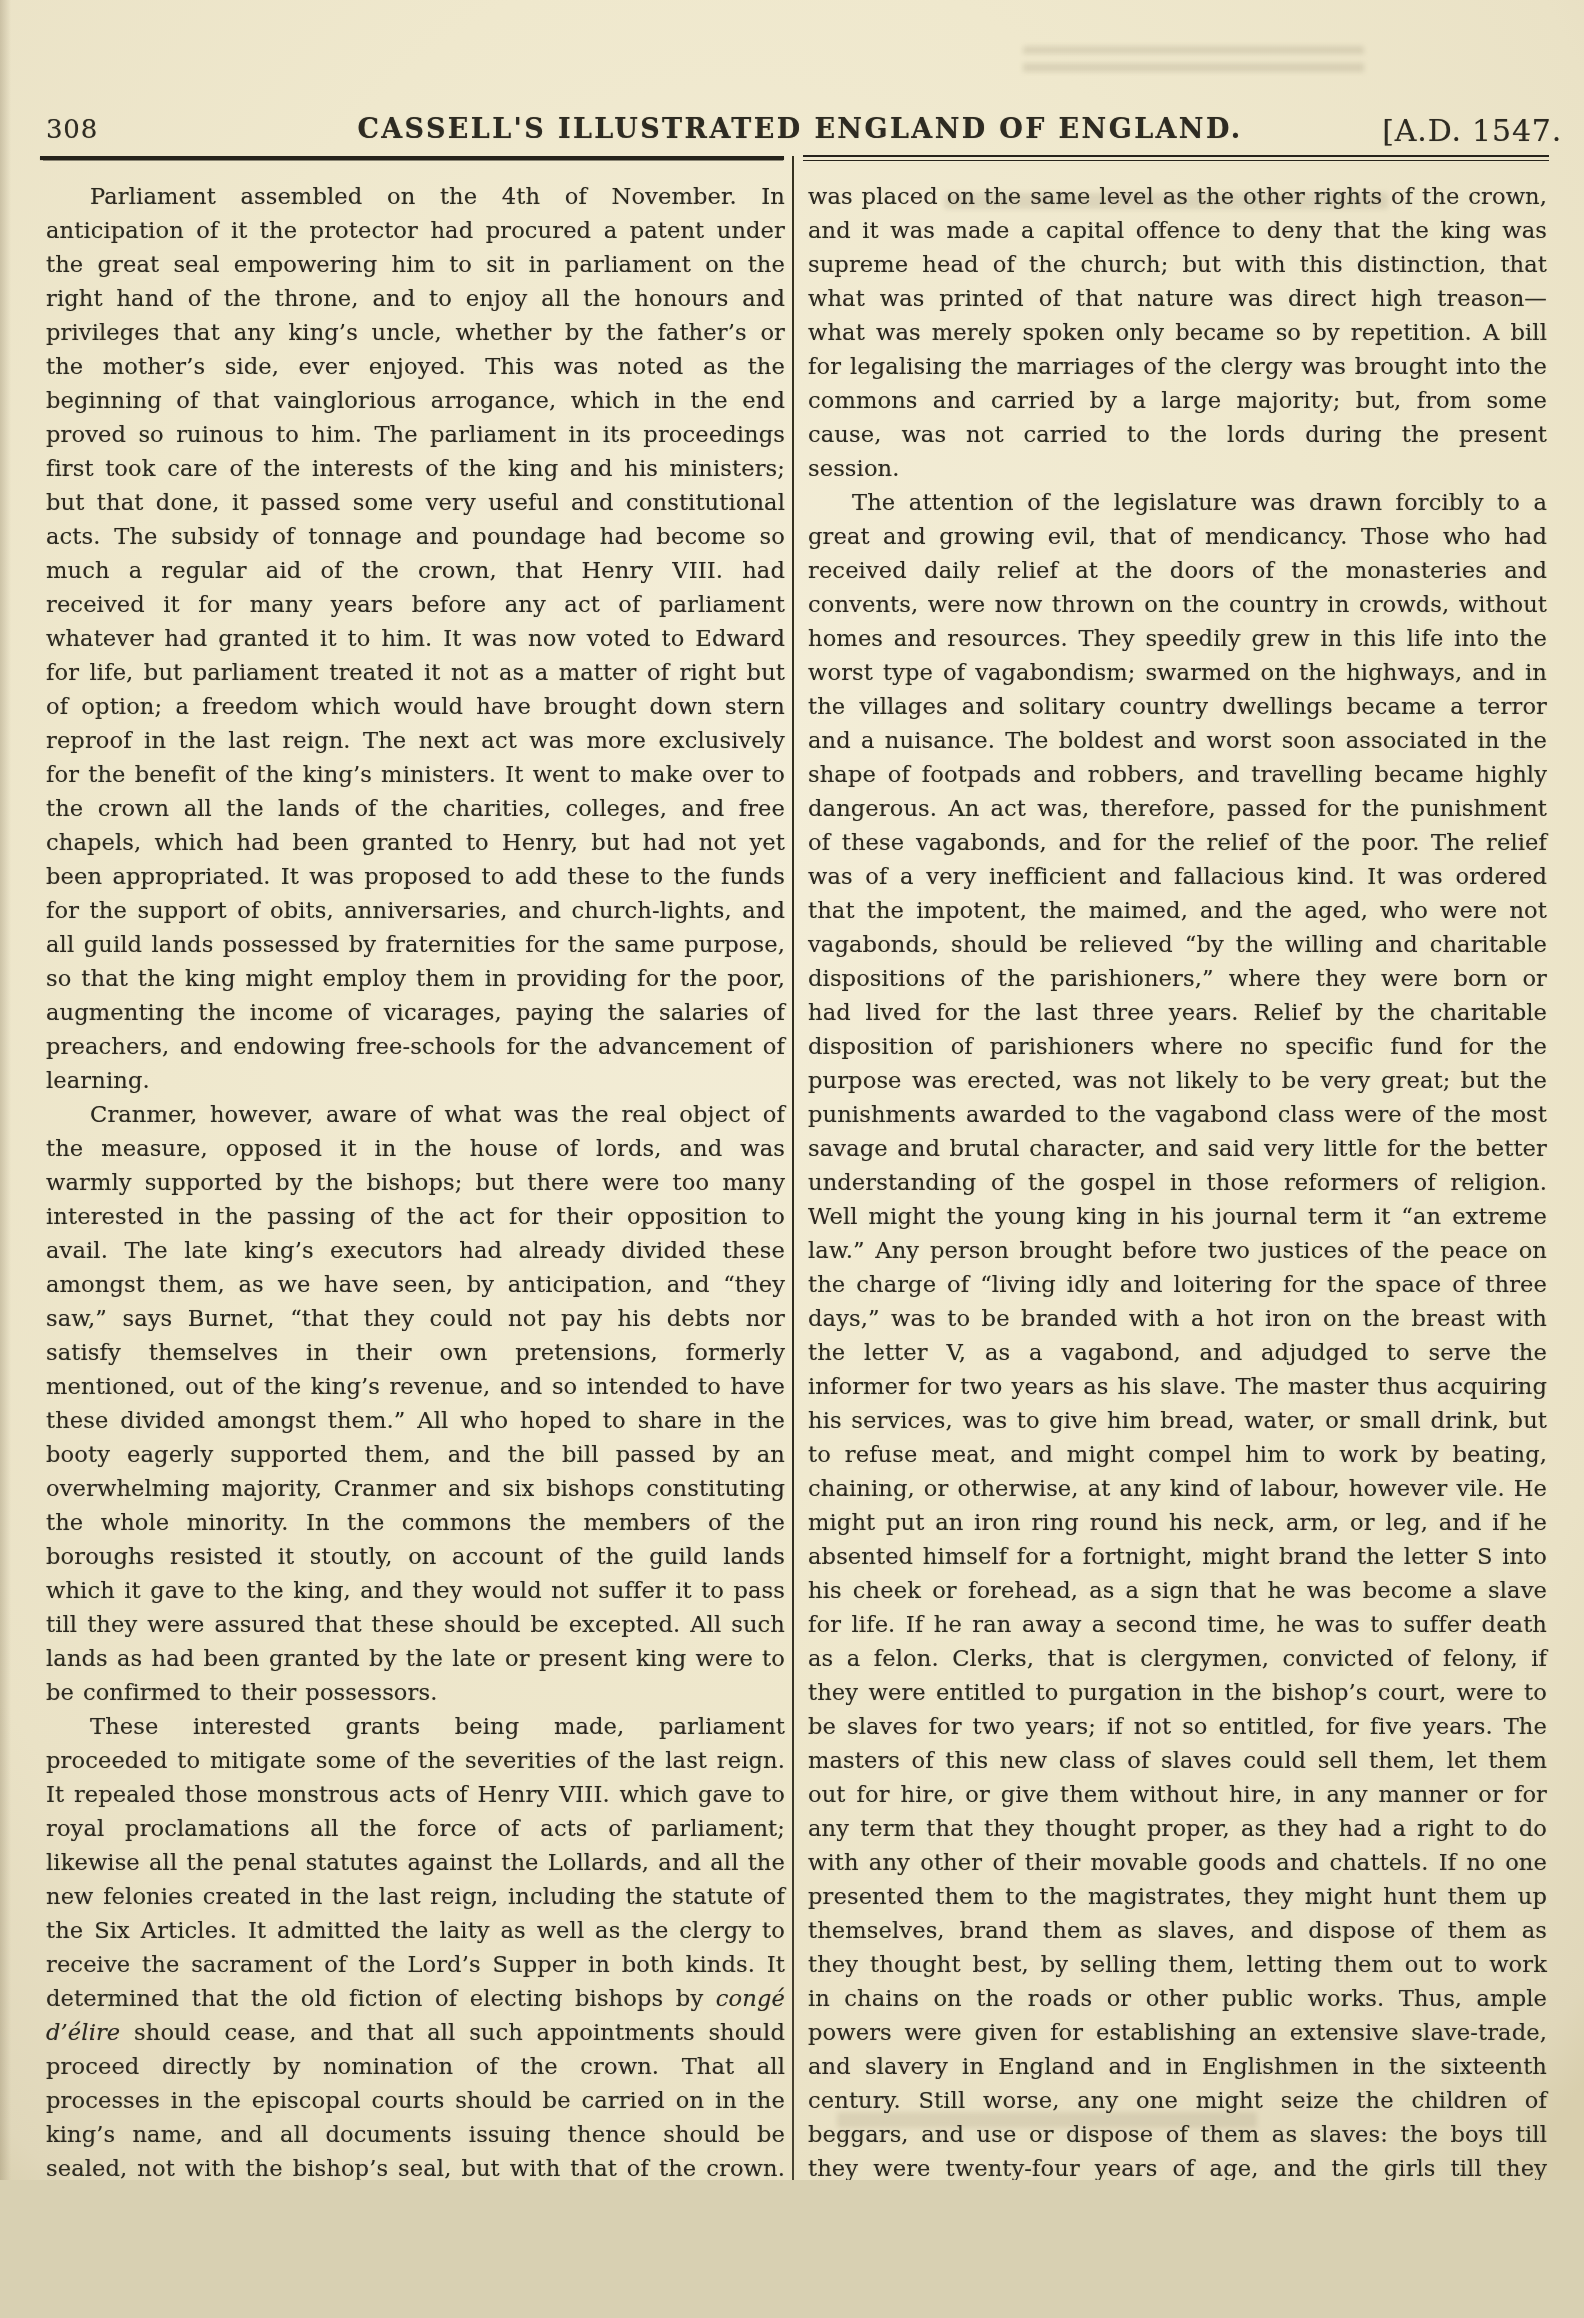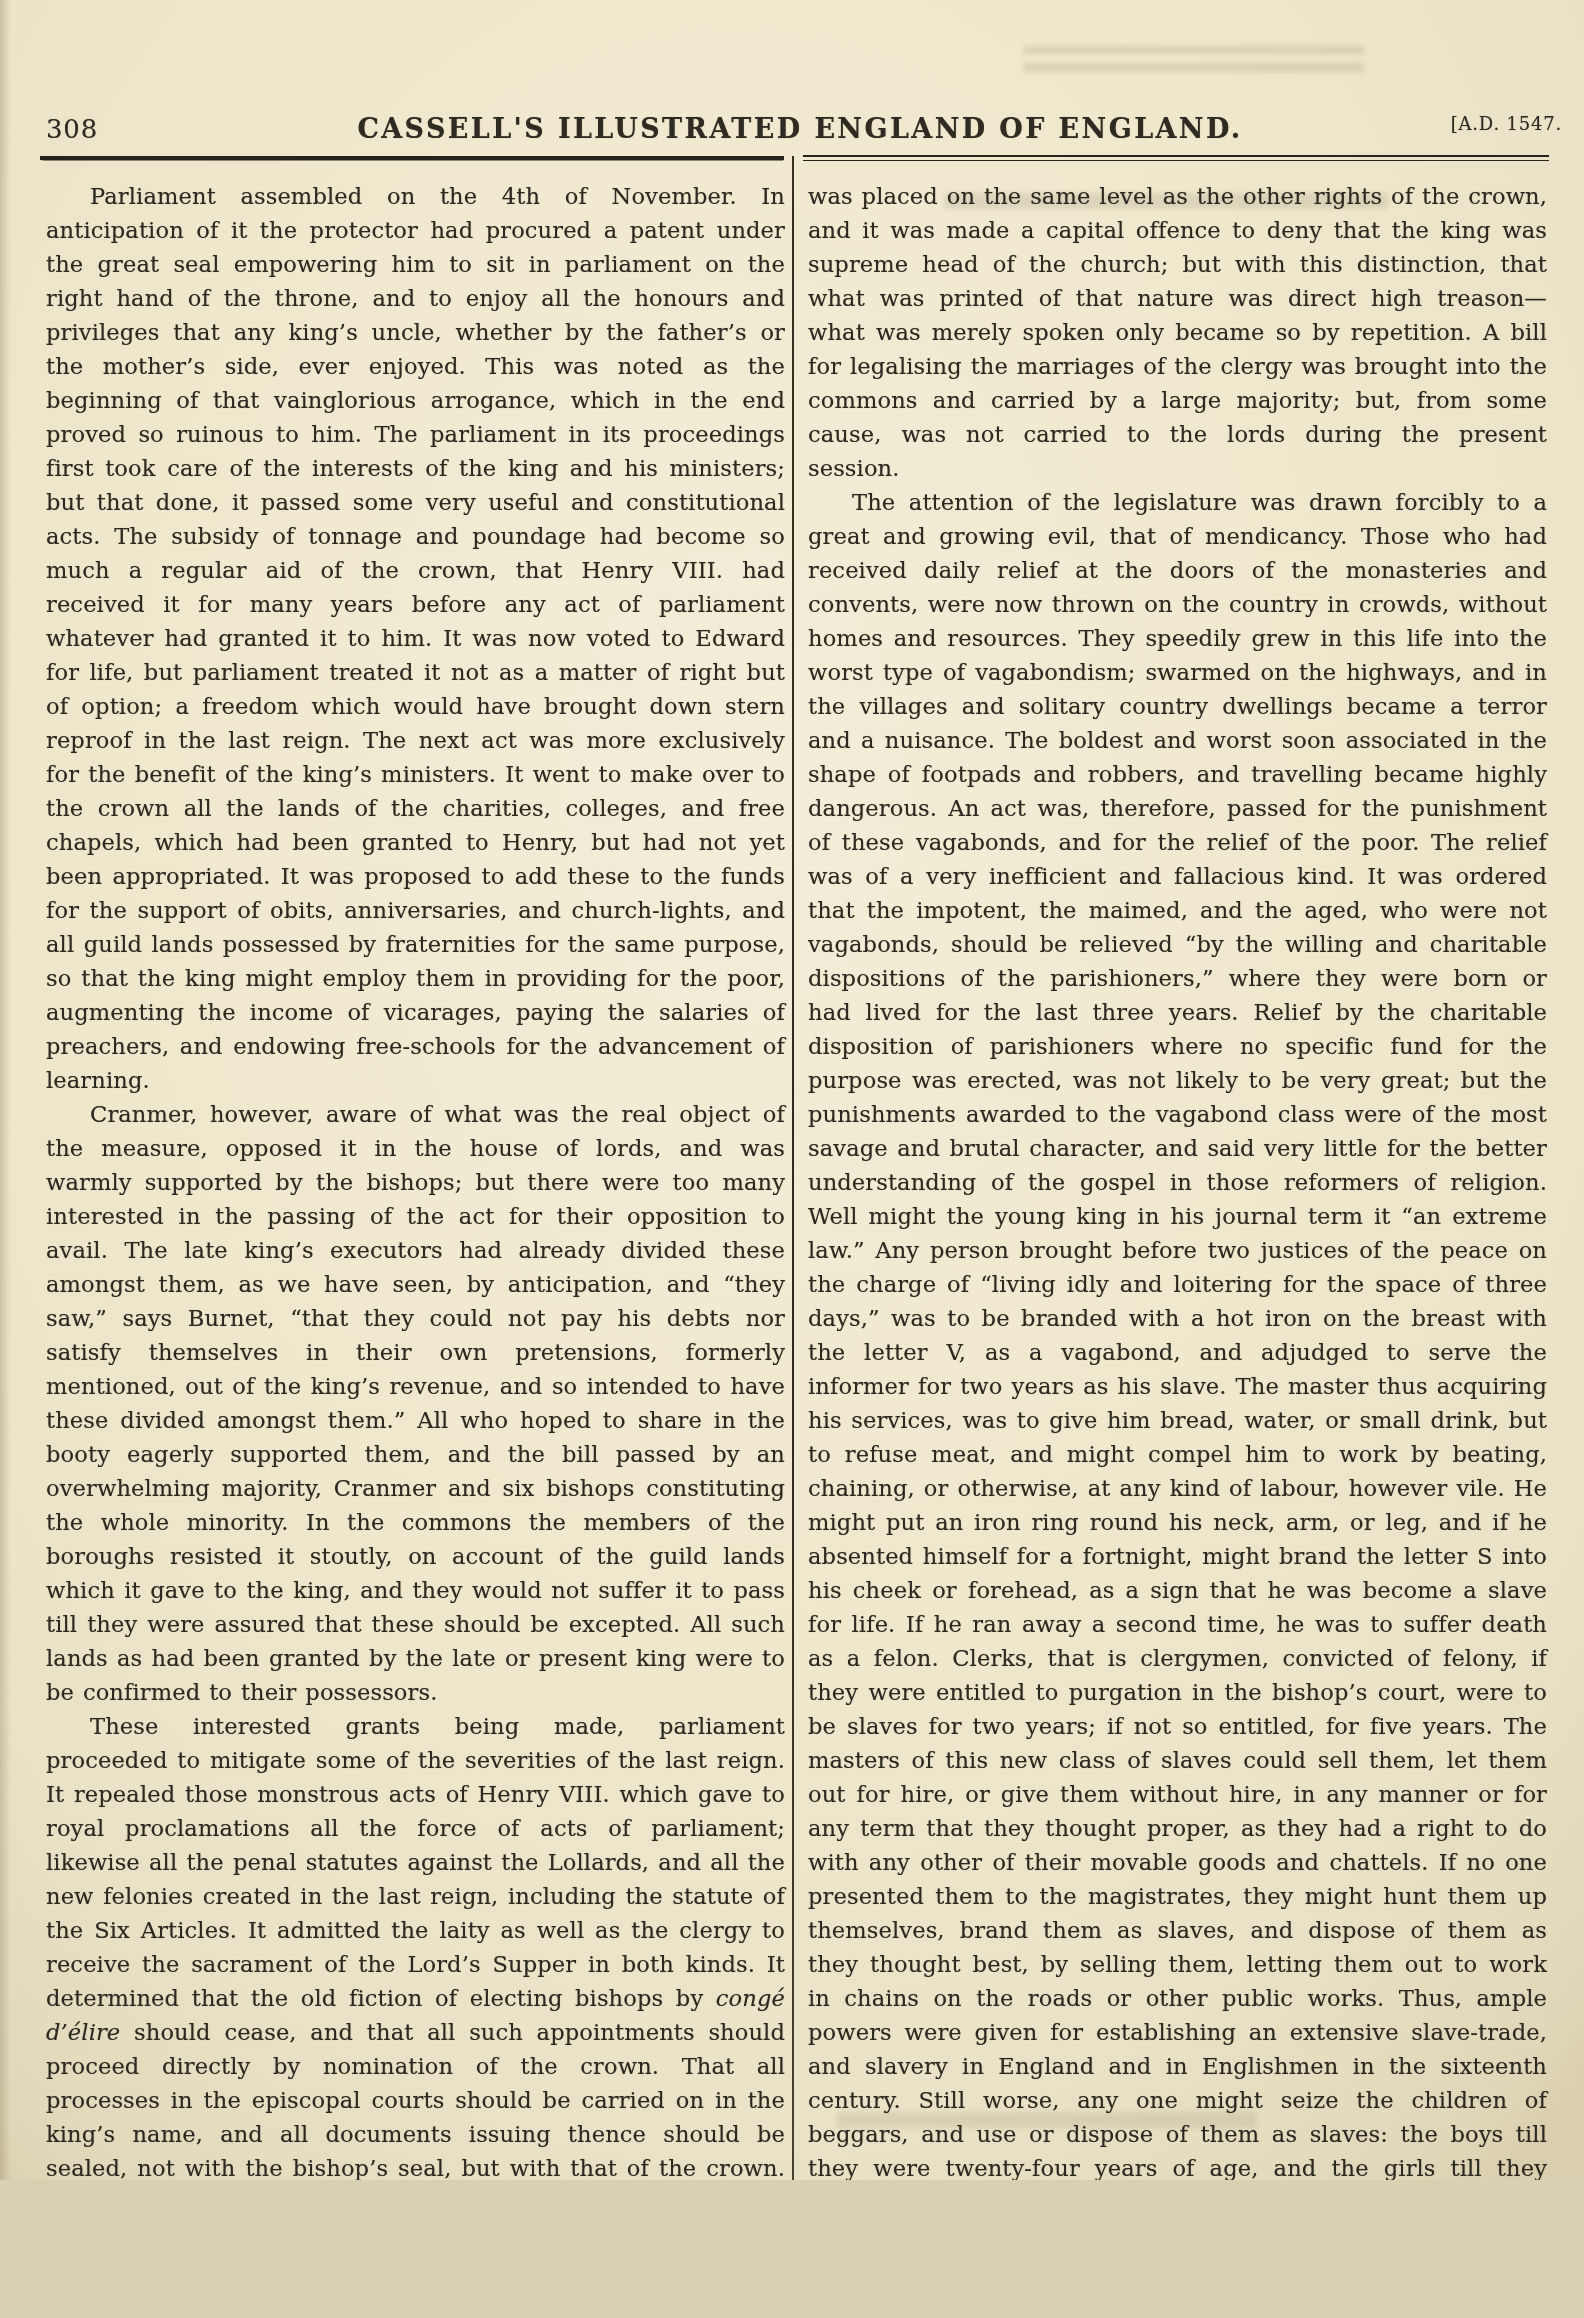--- a/index.html
+++ b/index.html
@@ -17,21 +17,21 @@
   #page:before{content:"";position:absolute;left:0;top:0;bottom:0;width:11px;
     background:linear-gradient(90deg,rgba(120,105,75,.28),rgba(120,105,75,0));pointer-events:none;}
   #page:after{content:"";position:absolute;right:0;top:0;bottom:0;width:9.5px;
     background:linear-gradient(270deg,rgba(120,105,75,.20),rgba(120,105,75,0));pointer-events:none;}
 
   .hdr-num{position:absolute;top:114px;left:46px;font-size:26px;letter-spacing:0.8px;
     color:#2e2b22;text-shadow:0 0 0.8px rgba(45,40,30,.45);}
   .hdr-title{position:absolute;top:113px;left:0;width:100%;text-align:center;
     font-size:27px;font-weight:bold;letter-spacing:2.4px;color:#2e2b22;
     text-shadow:0 0 0.8px rgba(45,40,30,.5);}
-  .hdr-date{position:absolute;top:113px;right:38px;font-size:18px;letter-spacing:0.8px;
+  .hdr-date{position:absolute;top:113px;right:38px;font-size:30px;letter-spacing:0.8px;
     color:#2e2b22;text-shadow:0 0 0.8px rgba(45,40,30,.45);}
 
   .rule-left{position:absolute;left:40px;top:156px;width:744px;height:4px;
     background:#26231b;box-shadow:0 0.8px 0.8px rgba(38,35,27,.5);}
   .rule-right{position:absolute;left:803px;top:155px;width:746px;height:6.3px;
     border-top:2.4px solid #26231b;border-bottom:1.6px solid #26231b;box-sizing:border-box;}
 
   .col-divider{position:absolute;left:792px;top:156px;width:1.6px;height:2120px;
     background:linear-gradient(180deg,#35311f, #2d2a1e 60%, #4a4433);}
 

